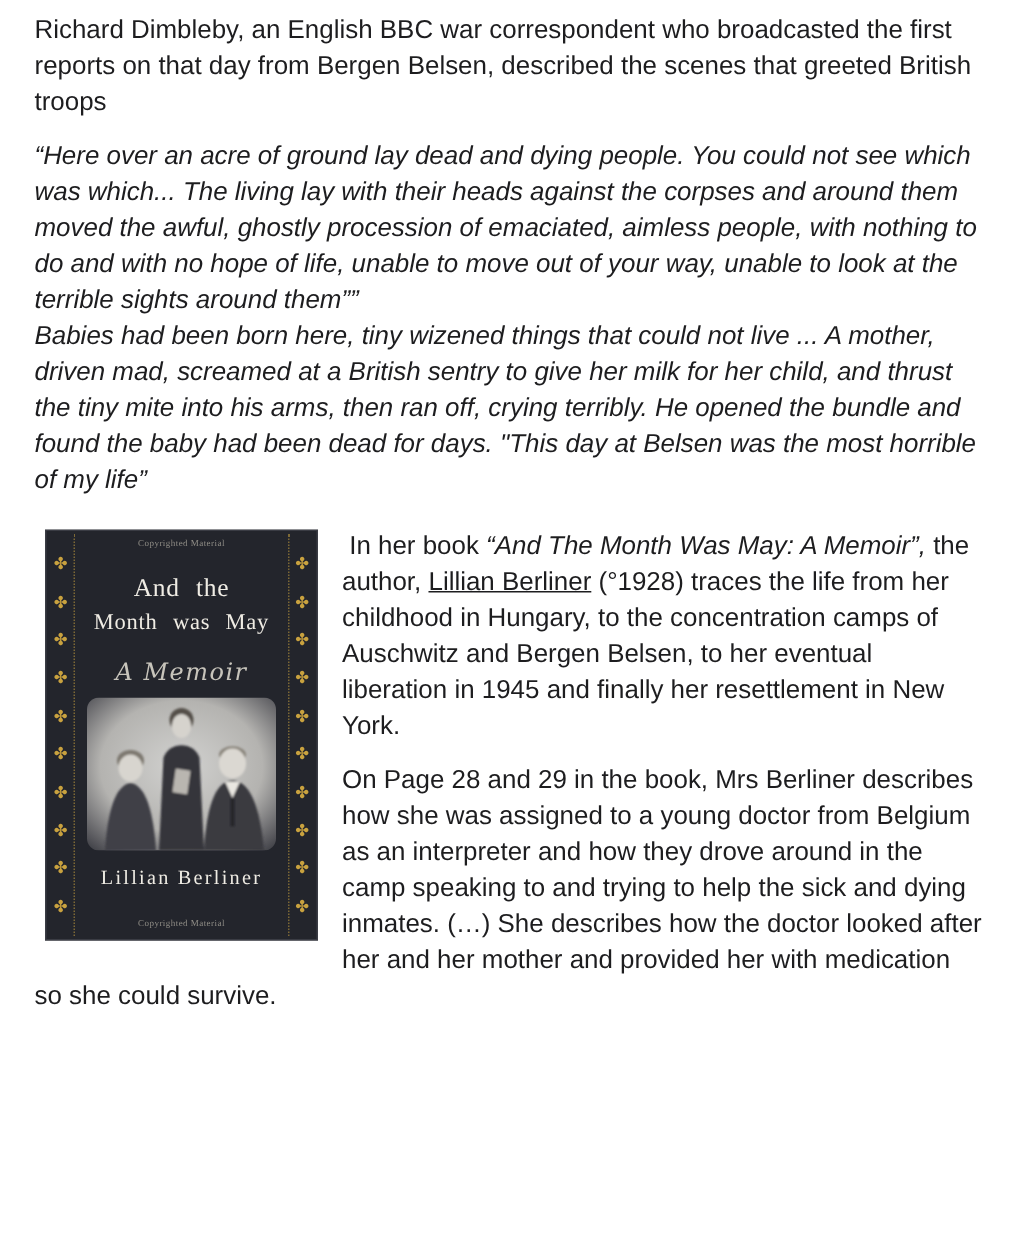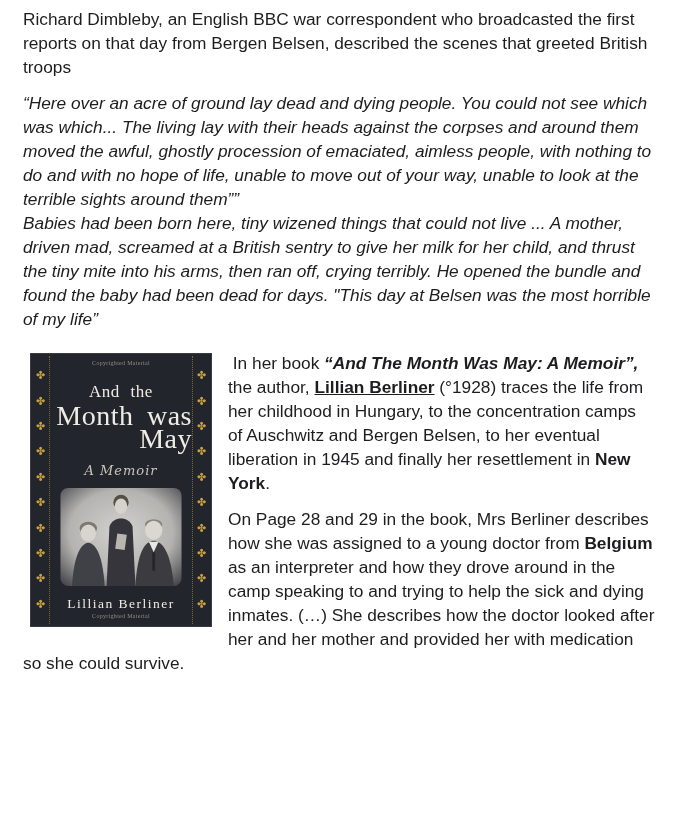--- a/index.html
+++ b/index.html
@@ -7,21 +7,21 @@
     width:675px;height:815px;box-sizing:border-box;
     padding:7px 20px 0 23px;
     background:var(--page-bg,#ffffff);
     color:var(--text,#1d1d1f);
     font-family:"Liberation Sans",sans-serif;
     font-size:17.3px;line-height:24px;
     overflow:hidden;
   }
   p{margin:0;}
   .gap{margin-top:12px;}
-  span.b{font-weight:bold;}
+  span.b{font-weight:normal;}
   span.i{font-style:italic;}
   span.u{text-decoration:underline;}
   span.link{cursor:pointer;}
 
   
   .book-flow{margin-top:20px;}
   .book-flow::after{content:"";display:block;clear:none;}
 
   .cover{
     float:left;
@@ -46,24 +46,24 @@
 
   .cover-center{
     flex:1;display:flex;flex-direction:column;align-items:center;text-align:right;
     font-family:"Liberation Serif",serif;
     color:var(--cover-title,#efece4);
     padding-bottom:4px;
   }
   .cover-copy{font-size:6px;line-height:8px;color:#8f8d86;margin-top:3px;letter-spacing:0.3px;}
   .cover-copy.bottom{margin-top:auto;}
   .cover-t1{font-size:17px;line-height:20px;margin-top:15px;word-spacing:6px;letter-spacing:0.5px;}
-  .cover-t2{font-size:28px;line-height:23px;margin-top:2px;word-spacing:6px;letter-spacing:0.5px;}
+  .cover-t2{font-size:15px;line-height:23px;margin-top:2px;word-spacing:6px;letter-spacing:0.5px;}
   .cover-sub{
     font-family:"DejaVu Serif",serif;font-style:italic;
-    font-size:13px;line-height:13px;color:#c7c4bb;margin-top:14px;letter-spacing:1px;
+    font-size:16px;line-height:13px;color:#c7c4bb;margin-top:14px;letter-spacing:1px;
   }
   .cover-photo{margin-top:11px;display:block;}
   .cover-author{font-size:13.5px;line-height:16px;margin-top:10px;letter-spacing:1.5px;}
 </style>
 </head>
 <body>
 
 <div class="page">
 
   <p class="para"><span>Richard Dimbleby, an English BBC war correspondent who broadcasted the first reports on that day from Bergen Belsen, described the scenes that greeted British troops</span></p>

